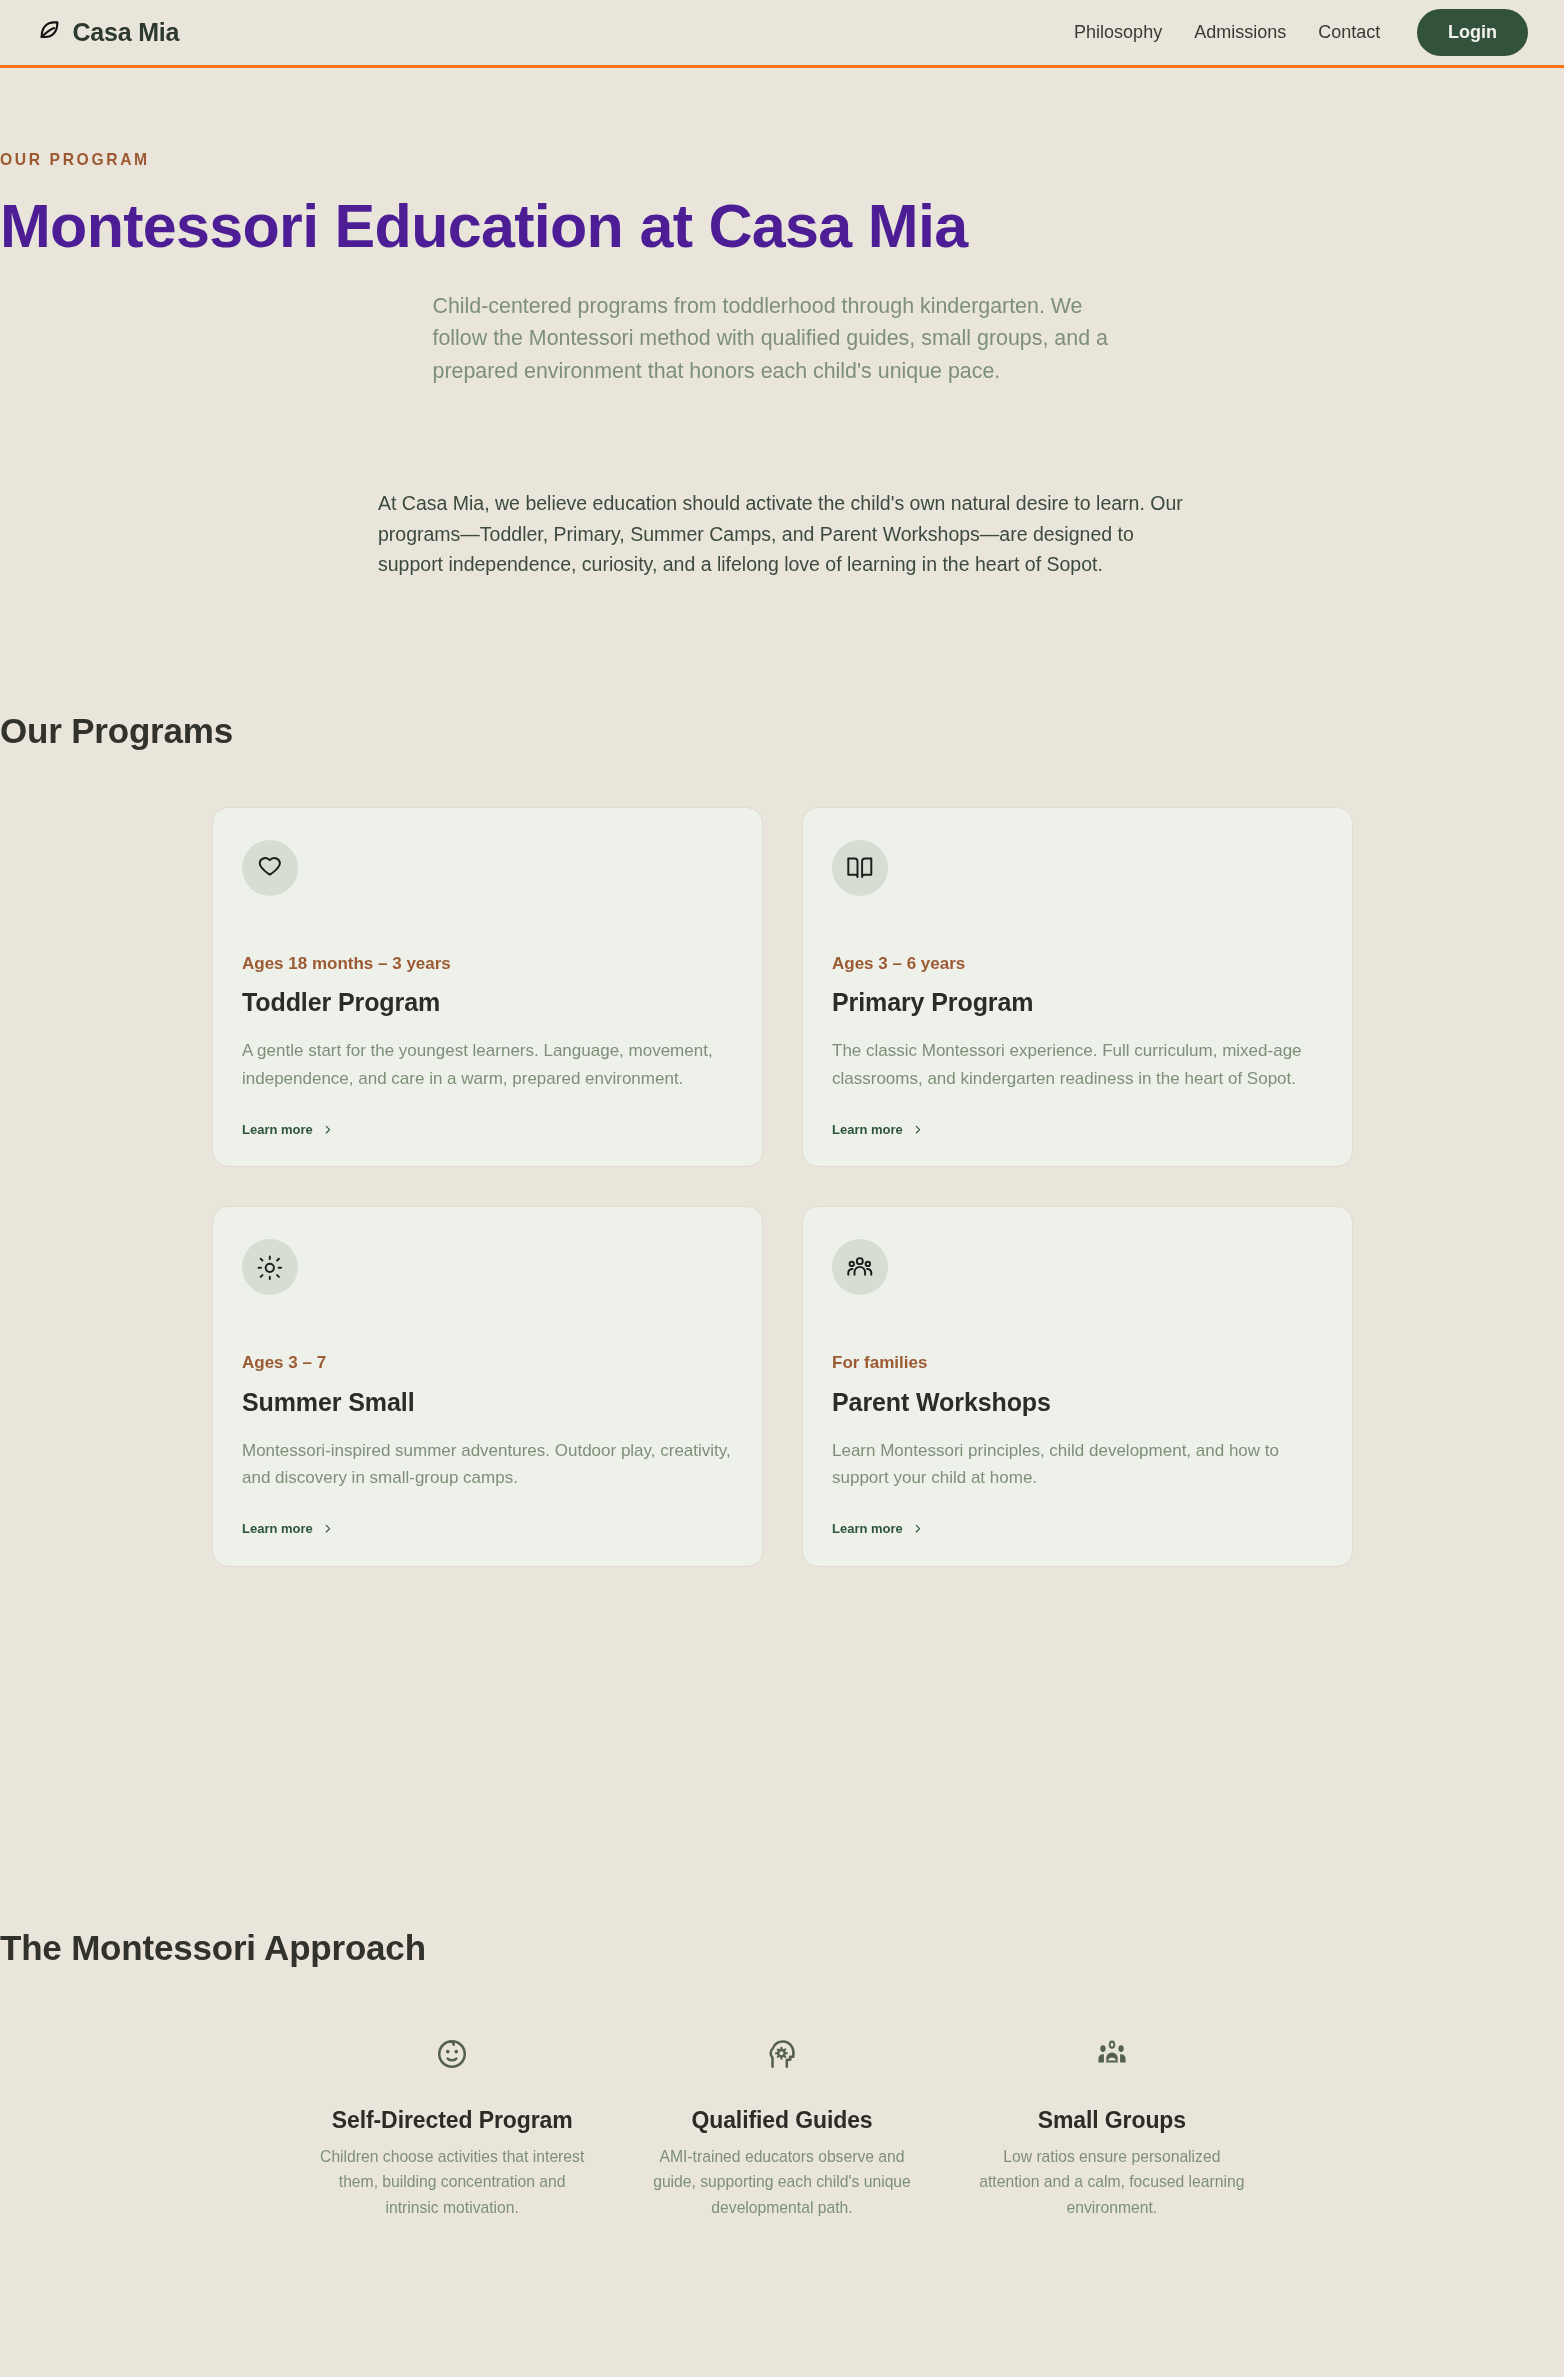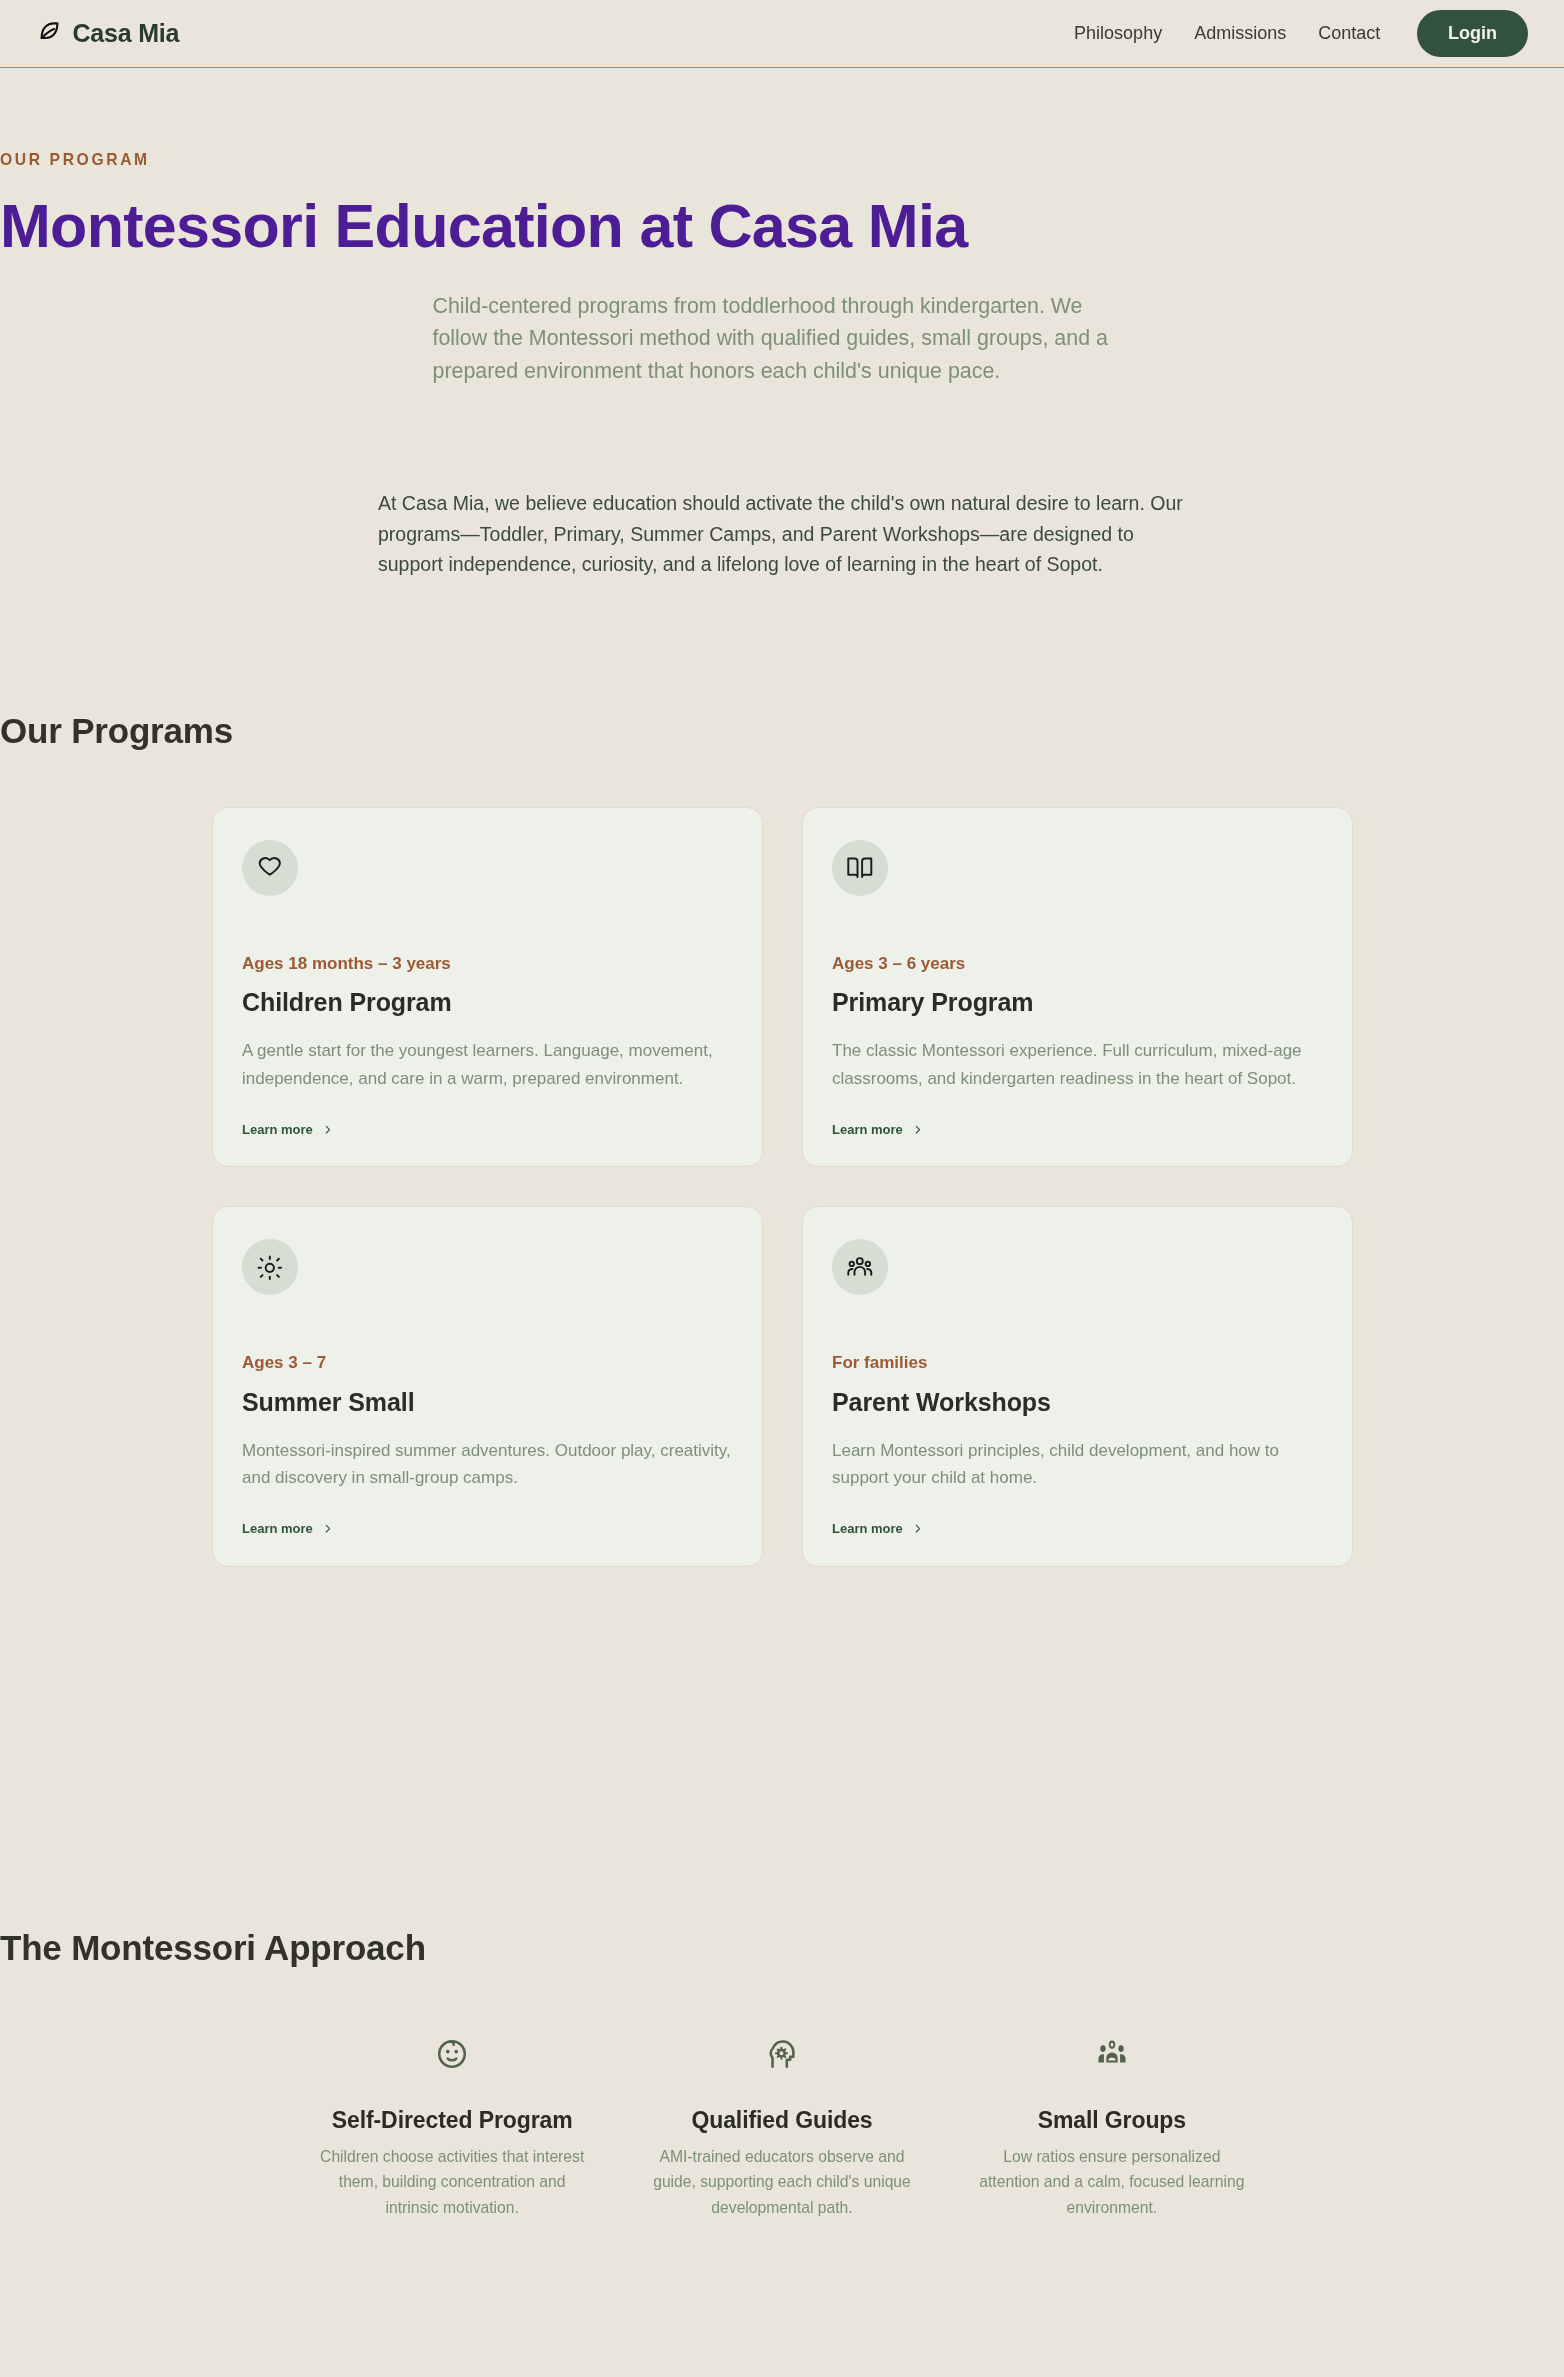--- a/index.html
+++ b/index.html
@@ -23,21 +23,21 @@
     color:var(--ink);
     -webkit-font-smoothing:antialiased;
   }
   .page{width:1564px;margin:0 auto;position:relative;}
 
   
   .header{
     height:68px;
     display:flex;align-items:center;
     padding:0 36px;
-    border-bottom:1px solid #f97316;
+    border-bottom:3px solid #f97316;
     background:var(--bg);
   }
   .brand{display:flex;align-items:center;gap:9.5px;}
   .leaf-icon{width:27px;height:27px;display:block;}
   .brand-name{
     font-size:25px;font-weight:700;letter-spacing:-0.2px;color:#2b3a2c;
   }
   .nav{margin-left:auto;display:flex;align-items:center;gap:32px;}
   .nav-link{
     font-size:18px;color:#3a3a33;text-decoration:none;white-space:nowrap;
@@ -162,21 +162,21 @@
     <h2 class="section-title">Our Programs</h2>
     <div class="cards-grid">
 
       <article class="card">
         <div class="card-icon">
           <svg viewBox="0 0 24 24" fill="none" stroke="#1d1d19" stroke-width="1.7" stroke-linecap="round" stroke-linejoin="round">
             <path d="M20.8 7.6a5 5 0 0 0-8.8-2.2A5 5 0 0 0 3.2 7.6c0 5 8.8 10.4 8.8 10.4s8.8-5.4 8.8-10.4z"></path>
           </svg>
         </div>
         <div class="card-age">Ages 18 months – 3 years</div>
-        <h3 class="card-title">Children Program</h3>
+        <h3 class="card-title">Toddler Program</h3>
         <p class="card-desc">A gentle start for the youngest learners. Language, movement, independence, and care in a warm, prepared environment.</p>
         <a class="learn-more" href="#">
           <span>Learn more</span>
           <span>
             <svg class="chev" viewBox="0 0 24 24" fill="none" stroke="#2d5537" stroke-width="2.4" stroke-linecap="round" stroke-linejoin="round">
                 <path d="M9 5l7 7-7 7"></path>
               </svg>
           </span>
         </a>
       </article>

